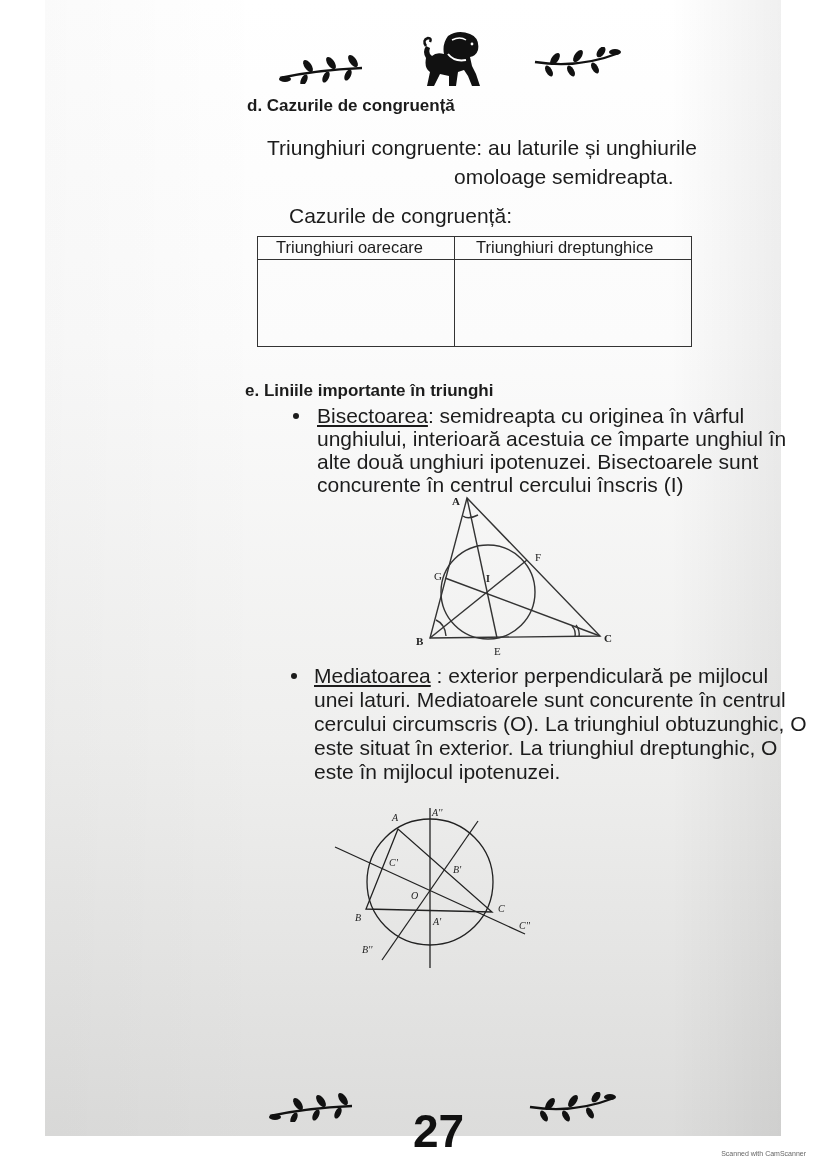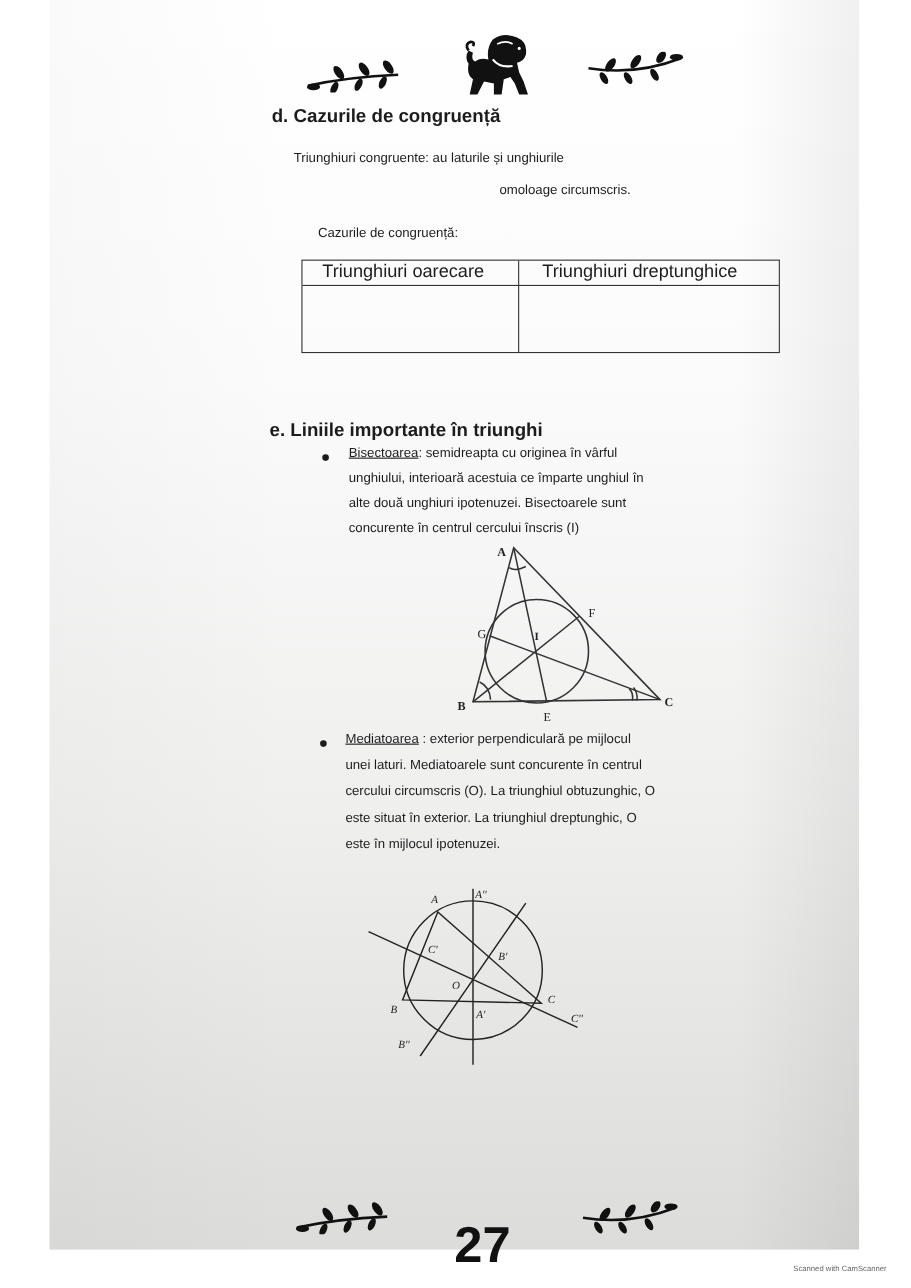--- a/index.html
+++ b/index.html
@@ -14,23 +14,23 @@
     background: linear-gradient(180deg, #ffffff 0%, #fbfbfb 30%, #efefee 65%, #dcdcdb 100%);
   }
   .page::after {
     content: ""; position: absolute; inset: 0;
     background: linear-gradient(90deg, rgba(0,0,0,0.02) 0%, rgba(0,0,0,0) 30%, rgba(0,0,0,0) 85%, rgba(0,0,0,0.06) 100%);
     pointer-events: none;
   }
   .abs { position: absolute; }
   .ornament { position: absolute; }
   .h-section { position: absolute; font-weight: bold; font-size: 17px; white-space: nowrap; }
-  .line { position: absolute; font-size: 12px; white-space: nowrap; line-height: 1; }
+  .line { position: absolute; font-size: 21px; white-space: nowrap; line-height: 1; }
   .table {
-    position: absolute; left: 274px; top: 236px; width: 435px; height: 85px;
+    position: absolute; left: 257px; top: 236px; width: 435px; height: 111px;
     border: 1.3px solid #333; box-sizing: border-box;
   }
   .table .col-div { position: absolute; left: 196px; top: 0; bottom: 0; border-left: 1.3px solid #333; }
   .table .head-div { position: absolute; left: 0; right: 0; top: 22px; border-top: 1.3px solid #333; }
   .th { position: absolute; top: 1px; font-size: 16.5px; white-space: nowrap; }
   .cell-list { position: absolute; font-size: 16.5px; text-align: right; line-height: 21px; }
   .bullet { position: absolute; width: 6px; height: 6px; border-radius: 50%; background: #1c1c1c; }
   .ul { text-decoration: underline; }
   .page-num { position: absolute; left: 413px; top: 1074px; font-size: 46px; font-weight: bold; color: #111; margin-top: 30px; }
   .scanner { position: absolute; right: 22px; top: 1150px; font-size: 7px; color: #666; }
@@ -66,21 +66,21 @@
   <ellipse cx="22" cy="12" rx="3.5" ry="7" transform="rotate(35 22 12)" fill="#111"></ellipse>
   <ellipse cx="16" cy="24" rx="3" ry="6" transform="rotate(-30 16 24)" fill="#111"></ellipse>
   <ellipse cx="45" cy="9" rx="3.5" ry="7" transform="rotate(35 45 9)" fill="#111"></ellipse>
   <ellipse cx="38" cy="24" rx="3" ry="6" transform="rotate(-30 38 24)" fill="#111"></ellipse>
   <ellipse cx="68" cy="5" rx="3.5" ry="6" transform="rotate(35 68 5)" fill="#111"></ellipse>
   <ellipse cx="62" cy="21" rx="3" ry="6" transform="rotate(-30 62 21)" fill="#111"></ellipse>
 </svg>
 
 <div class="h-section" style="left:247px;top:96px">d. Cazurile de congruență</div>
 <div class="line" style="left:267px;top:137px">Triunghiuri congruente: au laturile și unghiurile</div>
-<div class="line" style="left:454px;top:166px">omoloage circumscris.</div>
+<div class="line" style="left:454px;top:166px">omoloage semidreapta.</div>
 <div class="line" style="left:289px;top:205px">Cazurile de congruență:</div>
 
 <div class="table">
   <div class="col-div"></div>
   <div class="head-div"></div>
   <div class="th" style="left:18px">Triunghiuri oarecare</div>
   <div class="th" style="left:218px">Triunghiuri dreptunghice</div>
 </div>
 
 <div class="h-section" style="left:245px;top:381px">e. Liniile importante în triunghi</div>

